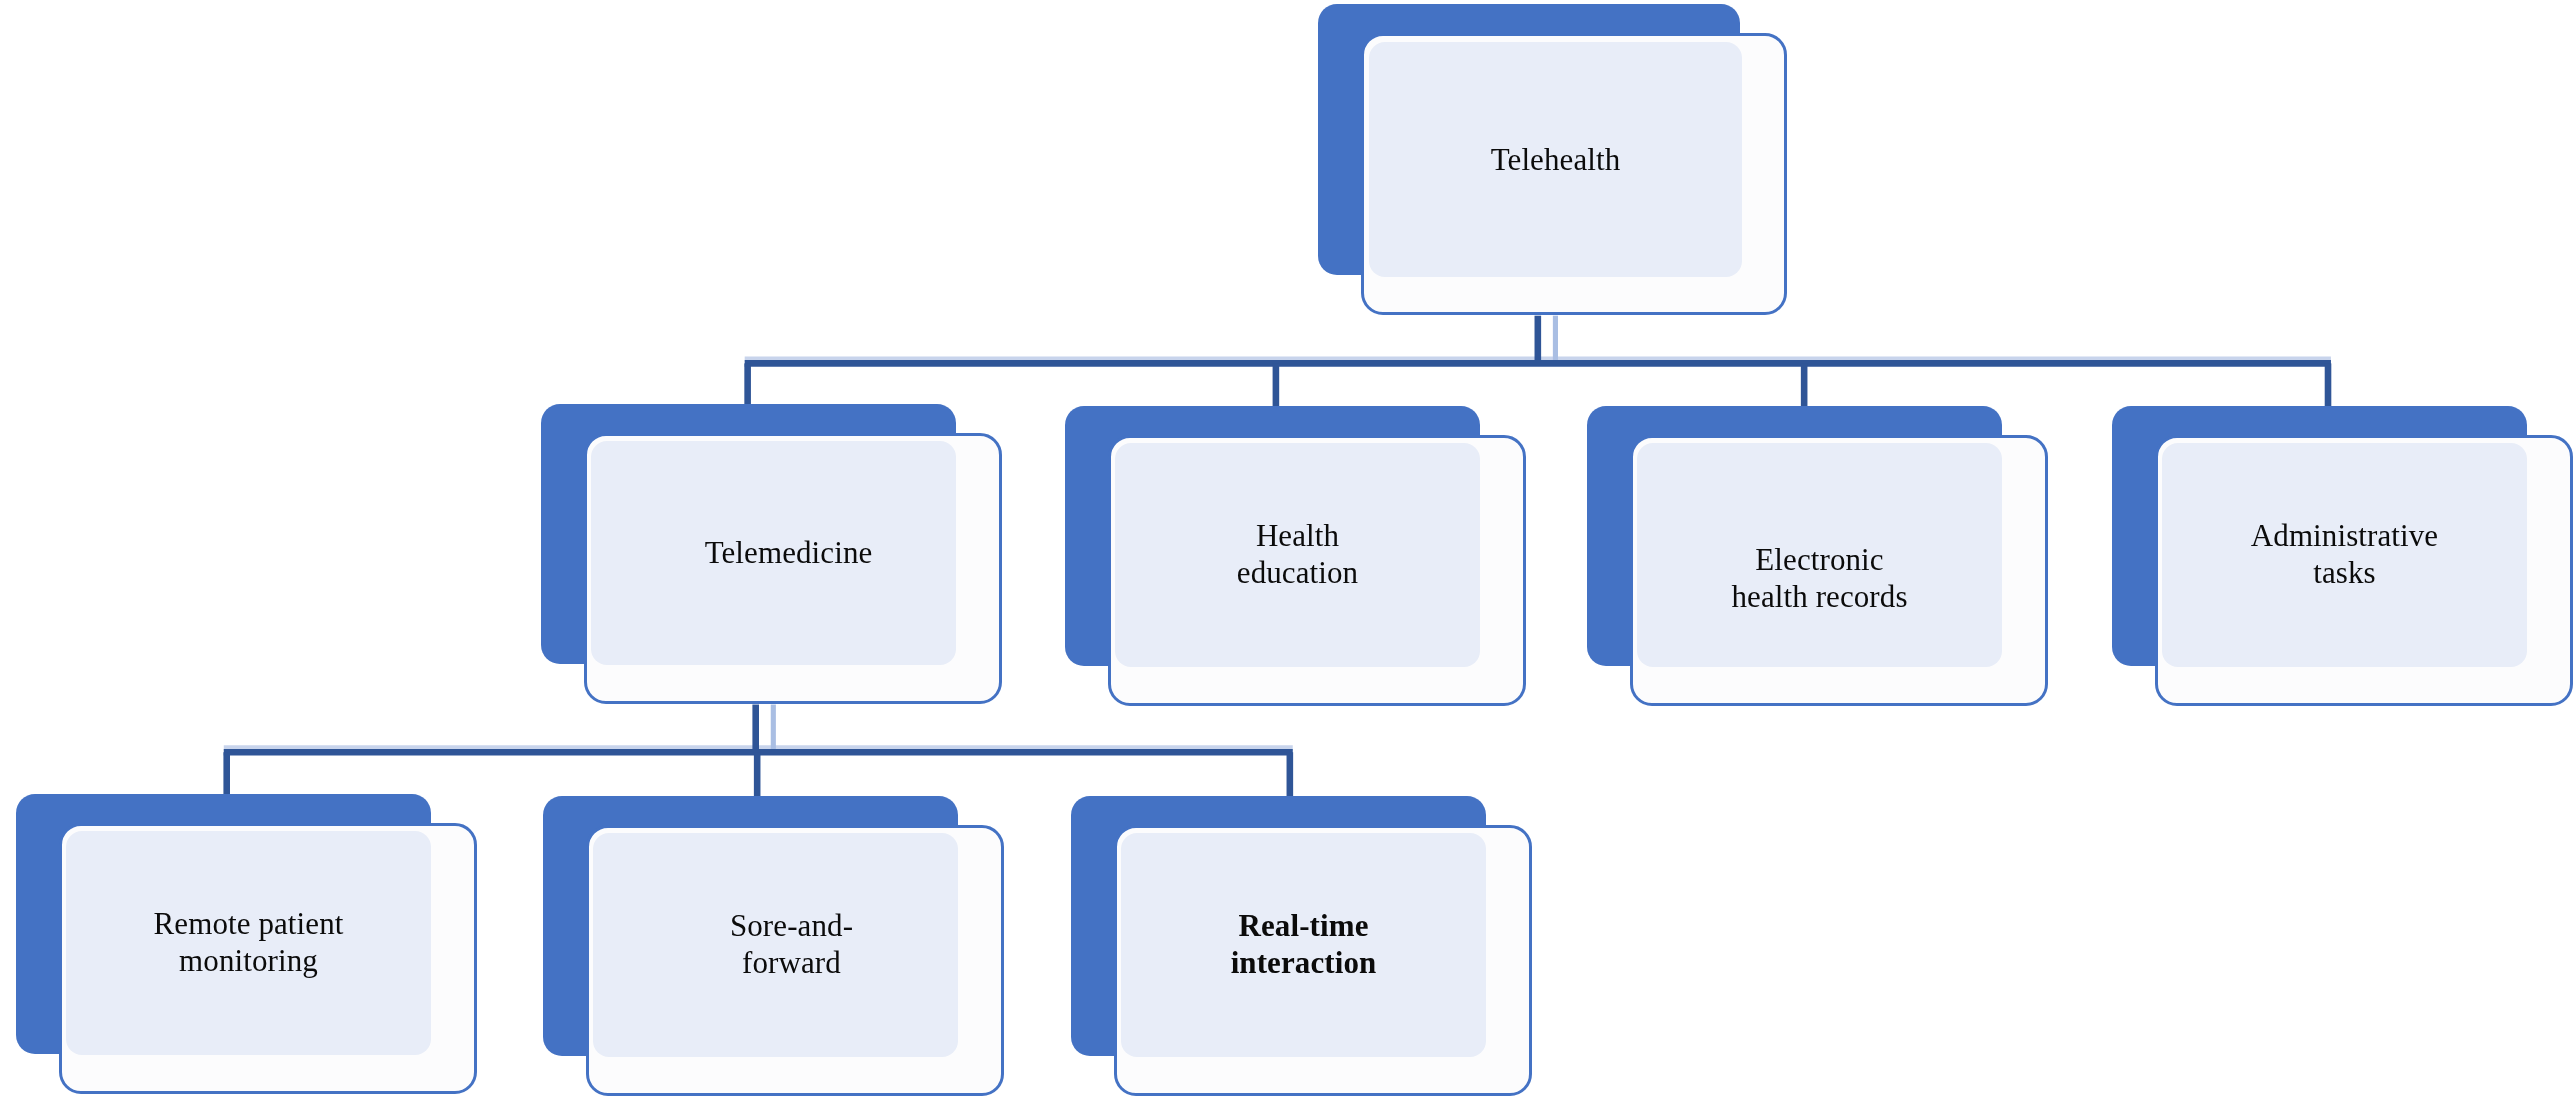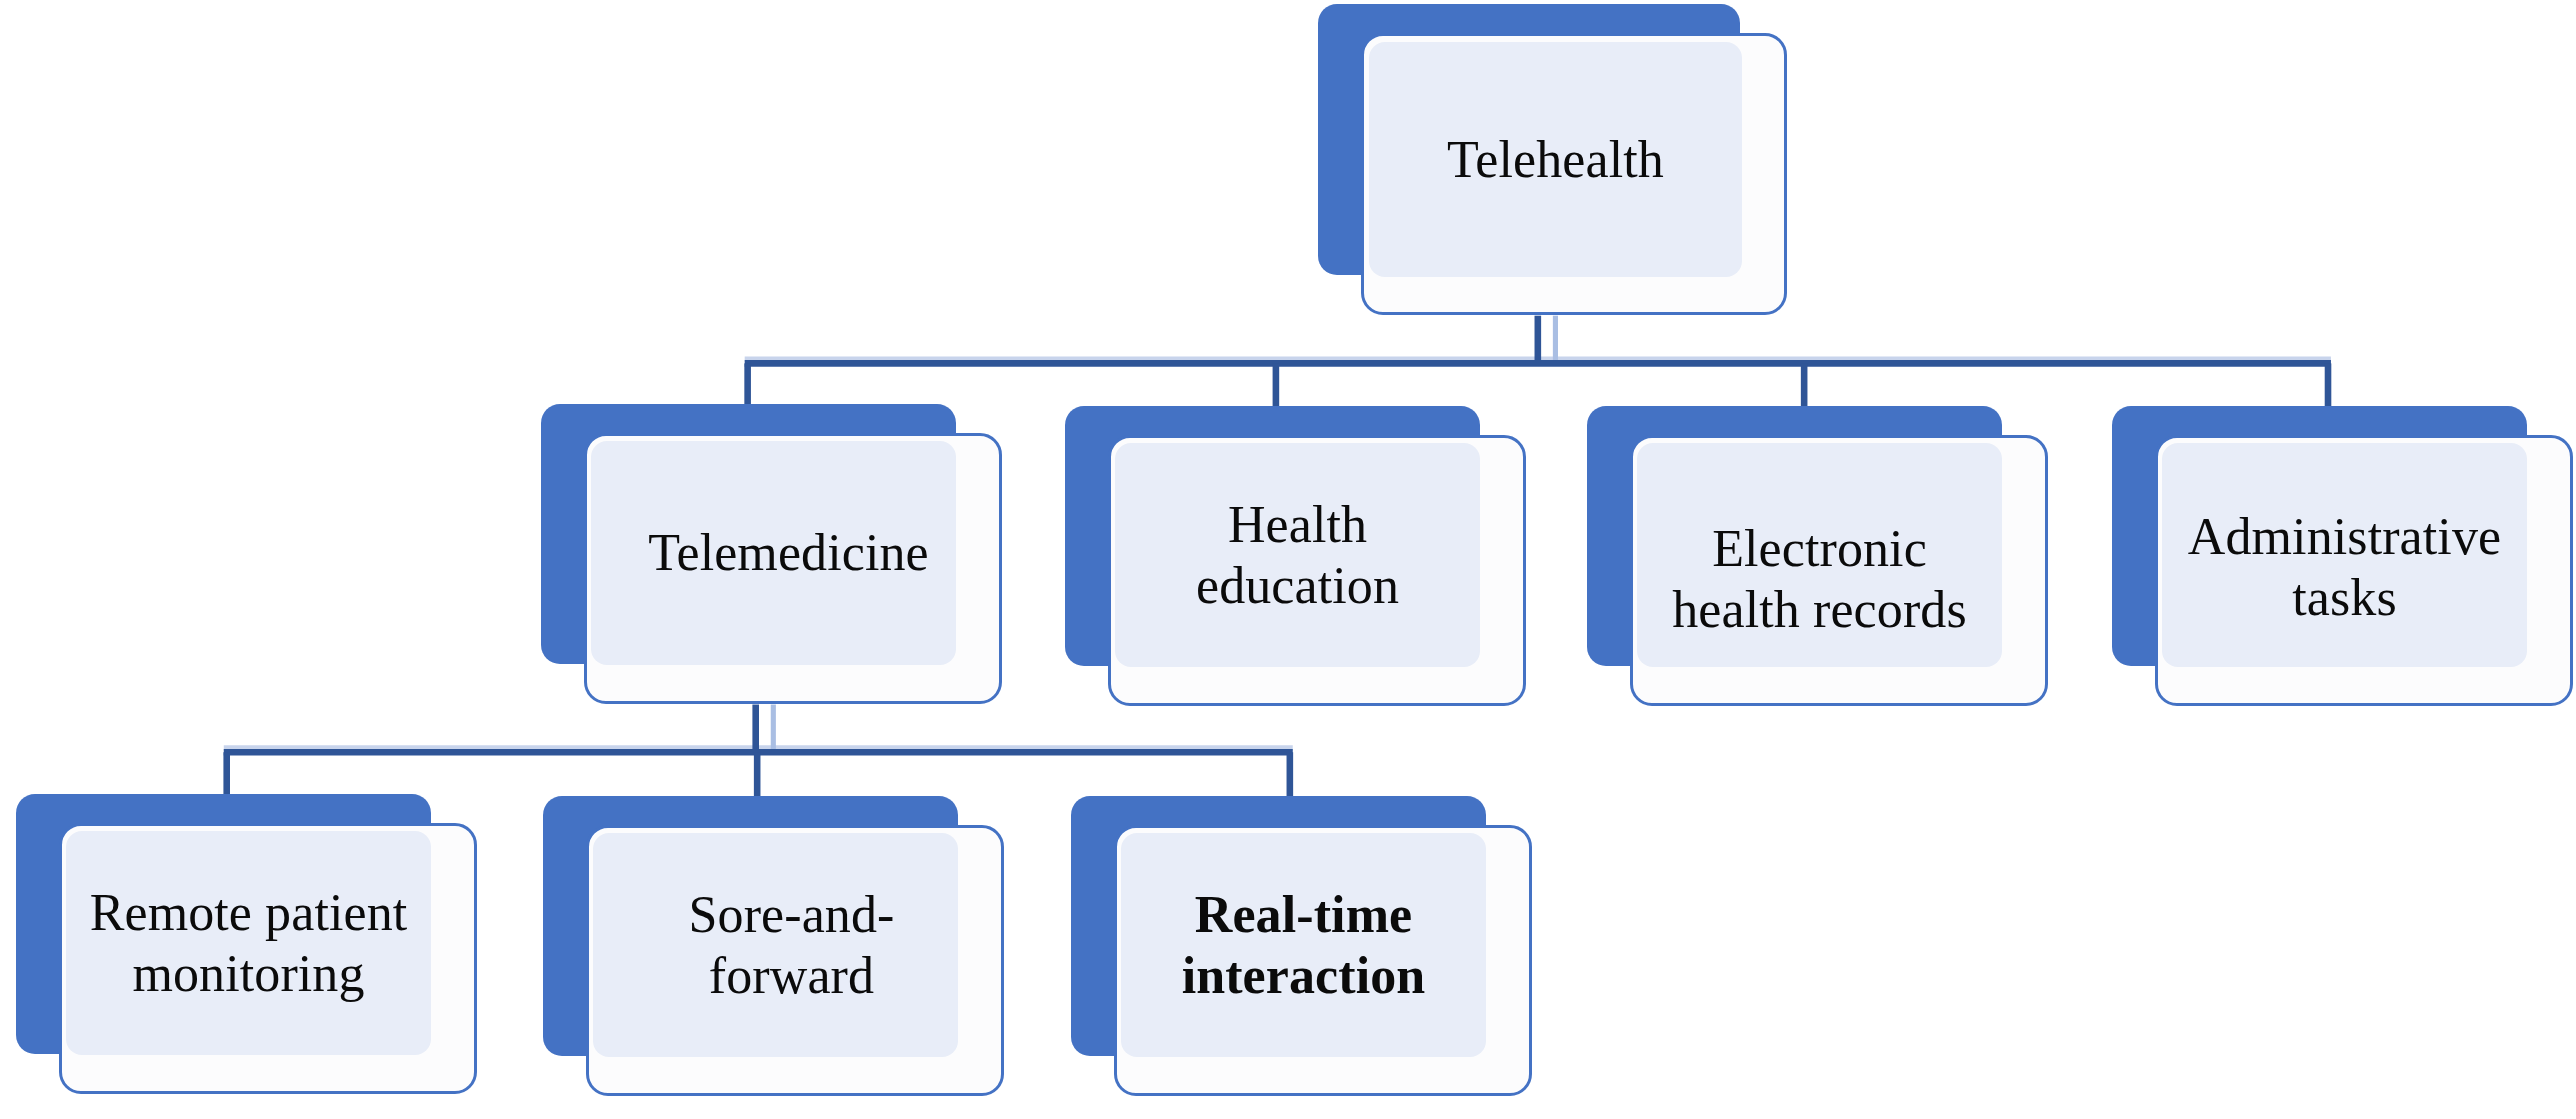--- a/index.html
+++ b/index.html
@@ -64,21 +64,21 @@
     position: absolute;
     left: 0;
     top: 0;
     width: 100%;
     height: 100%;
     display: flex;
     align-items: center;
     justify-content: center;
     text-align: center;
     color: #0B0B0B;
-    font-size: 52px;
+    font-size: 31px;
     line-height: 1.18;
     letter-spacing: 0.1px;
     white-space: pre-line;
     overflow: visible;
   }
 </style>
 </head>
 <body>
 
 <div id="canvas">
@@ -136,21 +136,21 @@
     <div class="card" style="left:43px; top:29px; width:418px; height:271px;"></div>
     <div class="panel" style="left:50px; top:37px; width:365px; height:224px;"></div>
     <div class="label" style="left:50px; top:37px; width:365px; height:272px;">Electronic
 health records</div>
   </div>
 
   <div class="node" style="left:2112px; top:406px; width:473px; height:308px;">
     <div class="plate" style="left:0px; top:0px; width:415px; height:260px;"></div>
     <div class="card" style="left:43px; top:29px; width:418px; height:271px;"></div>
     <div class="panel" style="left:50px; top:37px; width:365px; height:224px;"></div>
-    <div class="label" style="left:50px; top:37px; width:365px; height:224px;margin-top:12px;">Administrative
+    <div class="label" style="left:50px; top:37px; width:365px; height:224px;">Administrative
 tasks</div>
   </div>
 
   <div class="node" style="left:16px; top:794px; width:473px; height:308px;">
     <div class="plate" style="left:0px; top:0px; width:415px; height:260px;"></div>
     <div class="card" style="left:43px; top:29px; width:418px; height:271px;"></div>
     <div class="panel" style="left:50px; top:37px; width:365px; height:224px;"></div>
     <div class="label" style="left:50px; top:37px; width:365px; height:224px;">Remote patient
 monitoring</div>
   </div>

